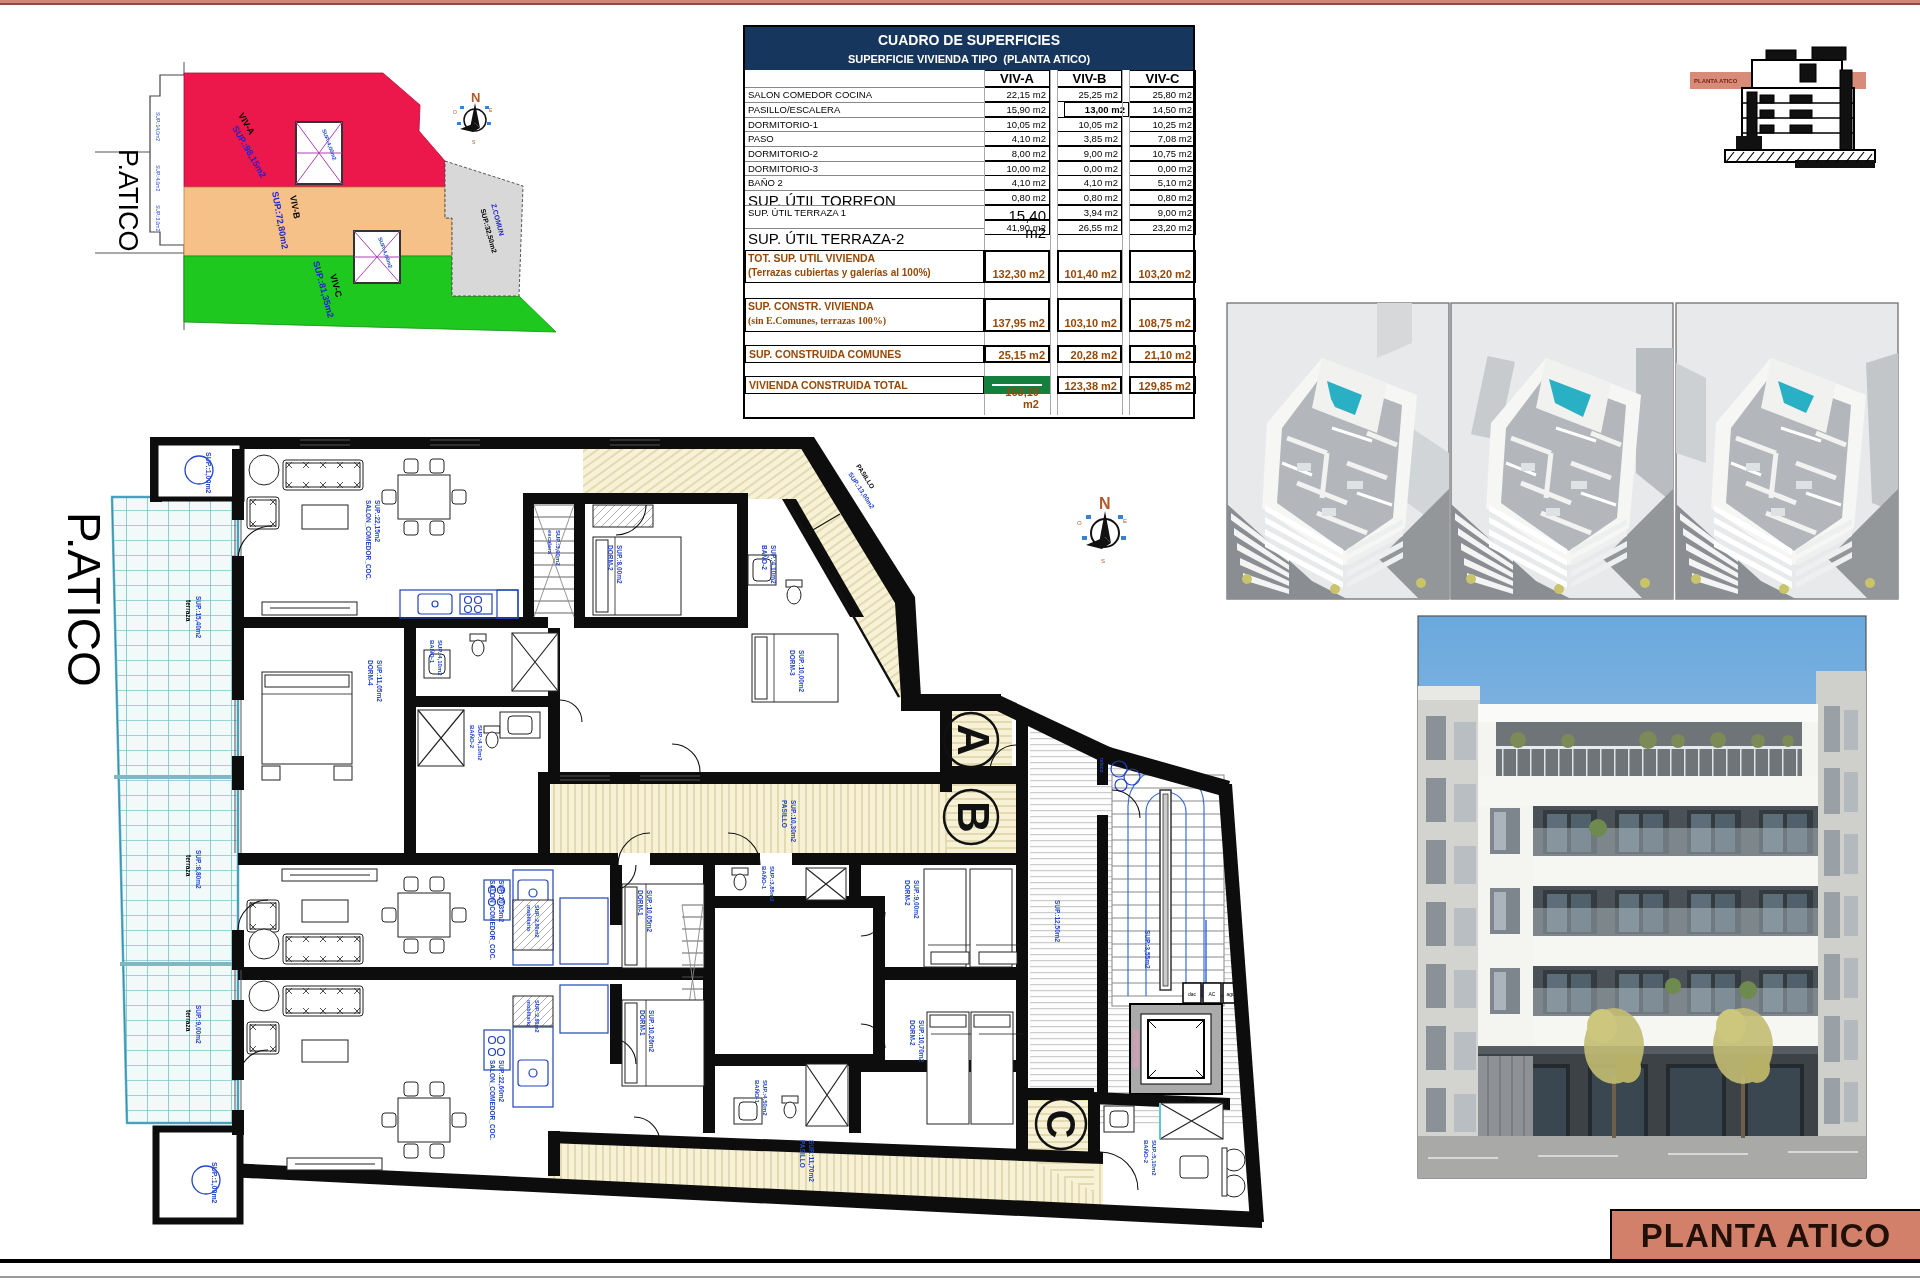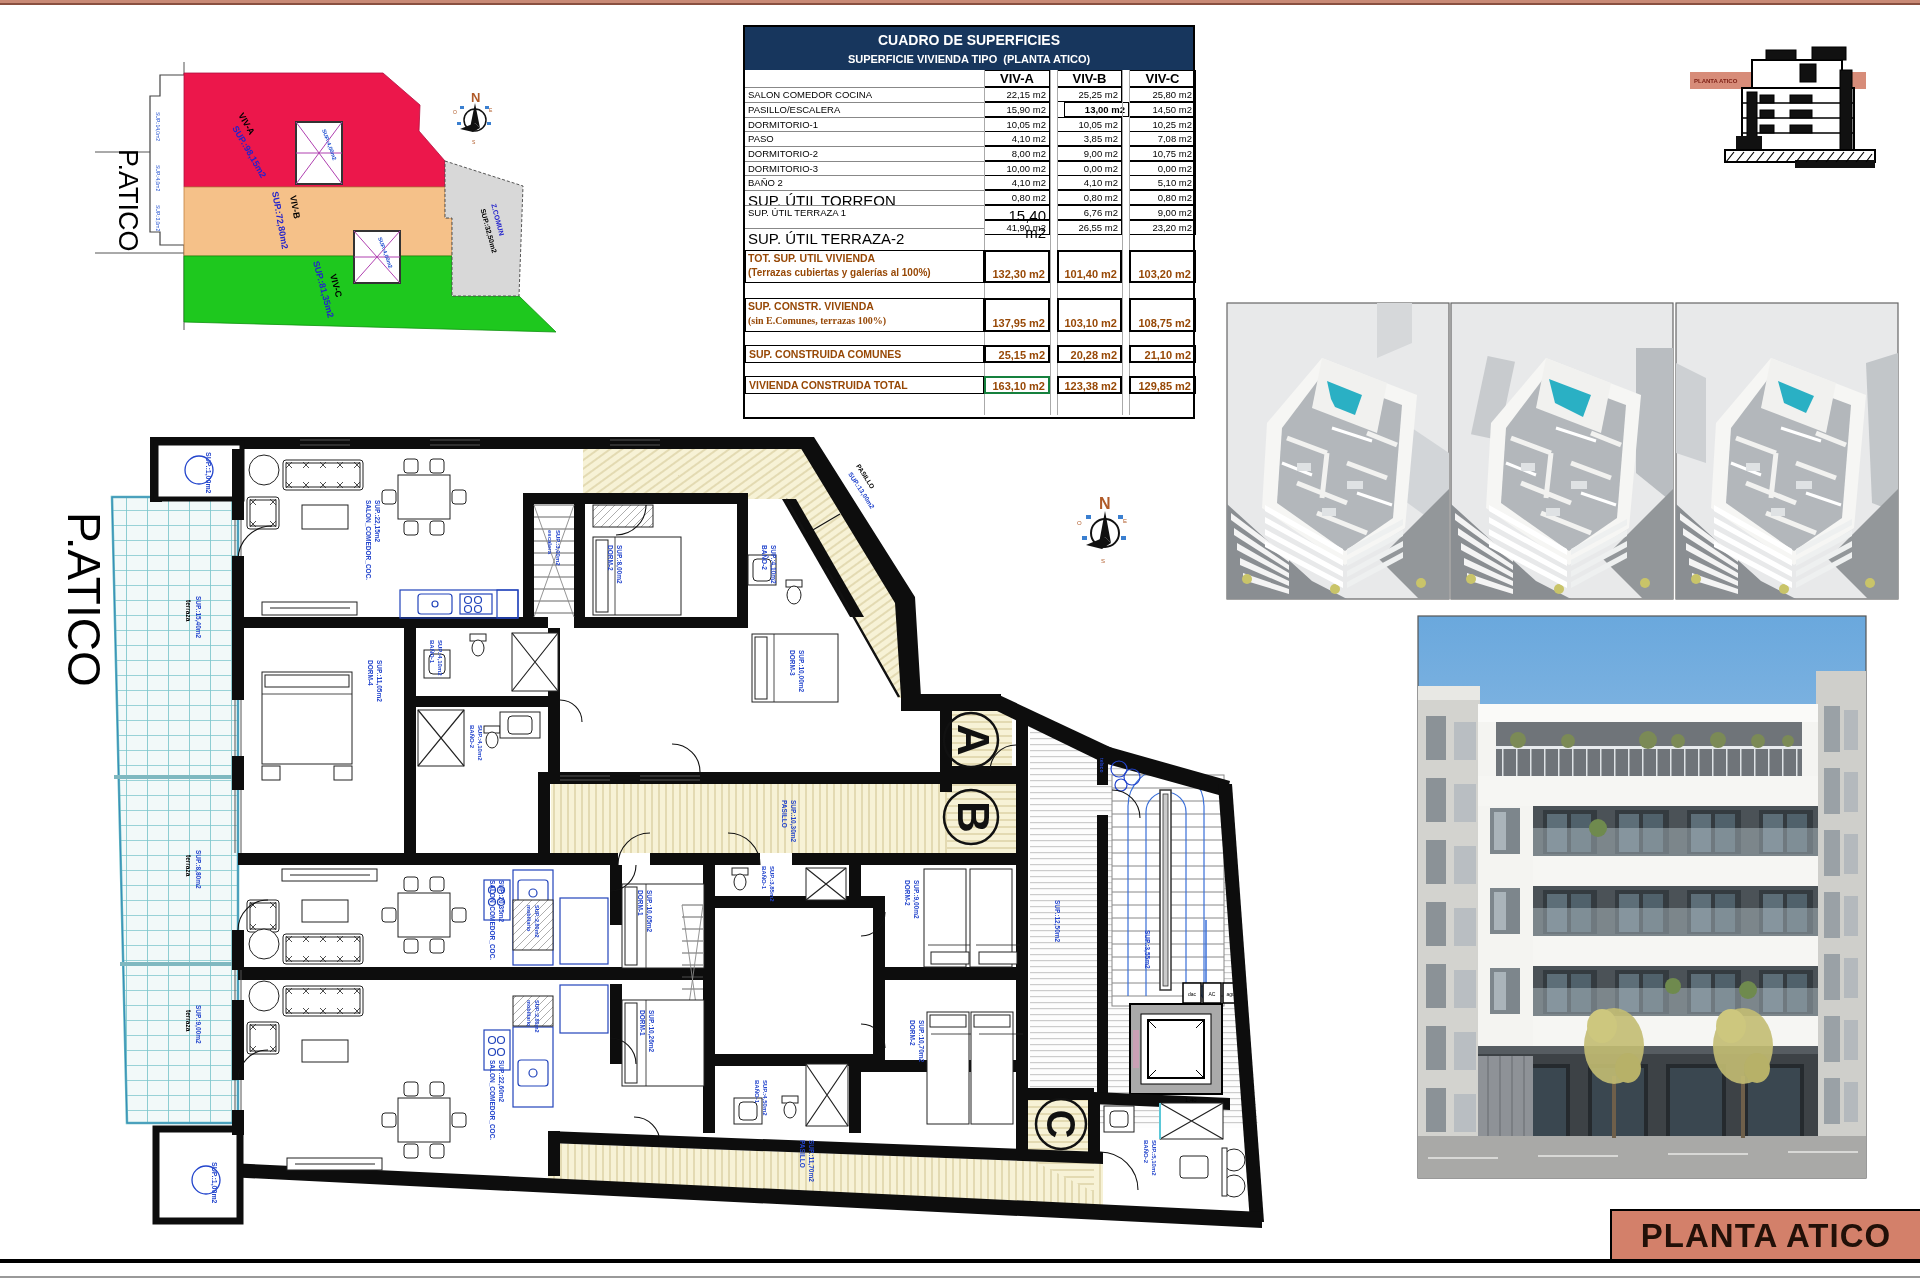--- a/index.html
+++ b/index.html
@@ -47,21 +47,21 @@
 <div class="abs" style="left:0;top:148px;width:239px;height:14px;border-top:1px solid #888;font-size:9.5px;padding:1px 0 0 3px;box-sizing:border-box;">BAÑO 2</div>
 <div class="abs" style="left:239px;top:148px;width:66px;height:15px;border:1px solid #000;font-size:9.5px;text-align:right;padding:1px 3px 0 0;box-sizing:border-box;">4,10 m2</div>
 <div class="abs" style="left:312px;top:148px;width:65px;height:15px;border:1px solid #000;font-size:9.5px;text-align:right;padding:1px 3px 0 0;box-sizing:border-box;">4,10 m2</div>
 <div class="abs" style="left:384px;top:148px;width:67px;height:15px;border:1px solid #000;font-size:9.5px;text-align:right;padding:1px 3px 0 0;box-sizing:border-box;">5,10 m2</div>
 <div class="abs" style="left:0;top:163px;width:239px;height:14px;border-top:1px solid #888;font-size:15px;padding:1px 0 0 3px;box-sizing:border-box;">SUP. ÚTIL TORREON</div>
 <div class="abs" style="left:239px;top:163px;width:66px;height:15px;border:1px solid #000;font-size:9.5px;text-align:right;padding:1px 3px 0 0;box-sizing:border-box;">0,80 m2</div>
 <div class="abs" style="left:312px;top:163px;width:65px;height:15px;border:1px solid #000;font-size:9.5px;text-align:right;padding:1px 3px 0 0;box-sizing:border-box;">0,80 m2</div>
 <div class="abs" style="left:384px;top:163px;width:67px;height:15px;border:1px solid #000;font-size:9.5px;text-align:right;padding:1px 3px 0 0;box-sizing:border-box;">0,80 m2</div>
 <div class="abs" style="left:0;top:178px;width:239px;height:14px;border-top:1px solid #888;font-size:9.5px;padding:1px 0 0 3px;box-sizing:border-box;">SUP. ÚTIL TERRAZA 1</div>
 <div class="abs" style="left:239px;top:178px;width:66px;height:15px;border:1px solid #000;font-size:15px;text-align:right;padding:1px 3px 0 0;box-sizing:border-box;">15,40 m2</div>
-<div class="abs" style="left:312px;top:178px;width:65px;height:15px;border:1px solid #000;font-size:9.5px;text-align:right;padding:1px 3px 0 0;box-sizing:border-box;">6,76 m2</div>
+<div class="abs" style="left:312px;top:178px;width:65px;height:15px;border:1px solid #000;font-size:9.5px;text-align:right;padding:1px 3px 0 0;box-sizing:border-box;">3,94 m2</div>
 <div class="abs" style="left:384px;top:178px;width:67px;height:15px;border:1px solid #000;font-size:9.5px;text-align:right;padding:1px 3px 0 0;box-sizing:border-box;">9,00 m2</div>
 <div class="abs" style="left:0;top:201px;width:239px;height:14px;border-top:1px solid #888;font-size:15px;padding:1px 0 0 3px;box-sizing:border-box;">SUP. ÚTIL TERRAZA-2</div>
 <div class="abs" style="left:239px;top:193px;width:66px;height:15px;border:1px solid #000;font-size:9.5px;text-align:right;padding:1px 3px 0 0;box-sizing:border-box;">41,90 m2</div>
 <div class="abs" style="left:312px;top:193px;width:65px;height:15px;border:1px solid #000;font-size:9.5px;text-align:right;padding:1px 3px 0 0;box-sizing:border-box;">26,55 m2</div>
 <div class="abs" style="left:384px;top:193px;width:67px;height:15px;border:1px solid #000;font-size:9.5px;text-align:right;padding:1px 3px 0 0;box-sizing:border-box;">23,20 m2</div>
 <div class="abs" style="left:239px;top:43px;width:1px;height:345px;background:#aaa;"></div>
 <div class="abs" style="left:305px;top:43px;width:1px;height:345px;background:#aaa;"></div>
 <div class="abs" style="left:312px;top:43px;width:1px;height:345px;background:#aaa;"></div>
 <div class="abs" style="left:377px;top:43px;width:1px;height:345px;background:#aaa;"></div>
 <div class="abs" style="left:384px;top:43px;width:1px;height:345px;background:#aaa;"></div>
@@ -75,21 +75,21 @@
 <div class="abs" style="left:3px;top:273px;font-size:10.5px;font-weight:bold;color:#974806;">SUP. CONSTR. VIVIENDA</div>
 <div class="abs" style="left:3px;top:288px;font-size:10px;font-weight:bold;color:#974806;font-family:Liberation Serif, serif;">(sin E.Comunes, terrazas 100%)</div>
 <div class="abs" style="left:239px;top:271px;width:66px;height:34px;border:2px solid #000;font-size:11px;font-weight:bold;color:#974806;text-align:right;padding:17px 3px 0 0;box-sizing:border-box;">137,95 m2</div>
 <div class="abs" style="left:312px;top:271px;width:65px;height:34px;border:2px solid #000;font-size:11px;font-weight:bold;color:#974806;text-align:right;padding:17px 3px 0 0;box-sizing:border-box;">103,10 m2</div>
 <div class="abs" style="left:384px;top:271px;width:67px;height:34px;border:2px solid #000;font-size:11px;font-weight:bold;color:#974806;text-align:right;padding:17px 3px 0 0;box-sizing:border-box;">108,75 m2</div>
 <div class="abs" style="left:0;top:318px;width:239px;height:18px;border:1px solid #000;font-size:10.5px;font-weight:bold;color:#974806;padding:2px 0 0 3px;box-sizing:border-box;">SUP. CONSTRUIDA COMUNES</div>
 <div class="abs" style="left:239px;top:318px;width:66px;height:18px;border:2px solid #000;font-size:11px;font-weight:bold;color:#974806;text-align:right;padding:2px 3px 0 0;box-sizing:border-box;">25,15 m2</div>
 <div class="abs" style="left:312px;top:318px;width:65px;height:18px;border:2px solid #000;font-size:11px;font-weight:bold;color:#974806;text-align:right;padding:2px 3px 0 0;box-sizing:border-box;">20,28 m2</div>
 <div class="abs" style="left:384px;top:318px;width:67px;height:18px;border:2px solid #000;font-size:11px;font-weight:bold;color:#974806;text-align:right;padding:2px 3px 0 0;box-sizing:border-box;">21,10 m2</div>
 <div class="abs" style="left:0;top:349px;width:239px;height:18px;border:1px solid #000;font-size:10.5px;font-weight:bold;color:#974806;padding:2px 0 0 3px;box-sizing:border-box;">VIVIENDA CONSTRUIDA TOTAL</div>
-<div class="abs" style="left:239px;top:349px;width:66px;height:18px;border:2px solid #15803d;font-size:11px;font-weight:bold;color:#974806;text-align:right;padding:2px 3px 0 0;box-sizing:border-box;">163,10 m2</div>
+<div class="abs" style="left:239px;top:349px;width:66px;height:18px;border:8px solid #15803d;font-size:11px;font-weight:bold;color:#974806;text-align:right;padding:2px 3px 0 0;box-sizing:border-box;">163,10 m2</div>
 <div class="abs" style="left:312px;top:349px;width:65px;height:18px;border:2px solid #000;font-size:11px;font-weight:bold;color:#974806;text-align:right;padding:2px 3px 0 0;box-sizing:border-box;">123,38 m2</div>
 <div class="abs" style="left:384px;top:349px;width:67px;height:18px;border:2px solid #000;font-size:11px;font-weight:bold;color:#974806;text-align:right;padding:2px 3px 0 0;box-sizing:border-box;">129,85 m2</div>
 </div>
 
 <svg class="abs" style="left:0;top:0;" width="1920" height="1280" viewBox="0 0 1920 1280">
 
 <g>
 
 <path d="M95,152 H190 M95,253 H190 M184,62 V330" stroke="#555" stroke-width="1" fill="none"></path>
 

